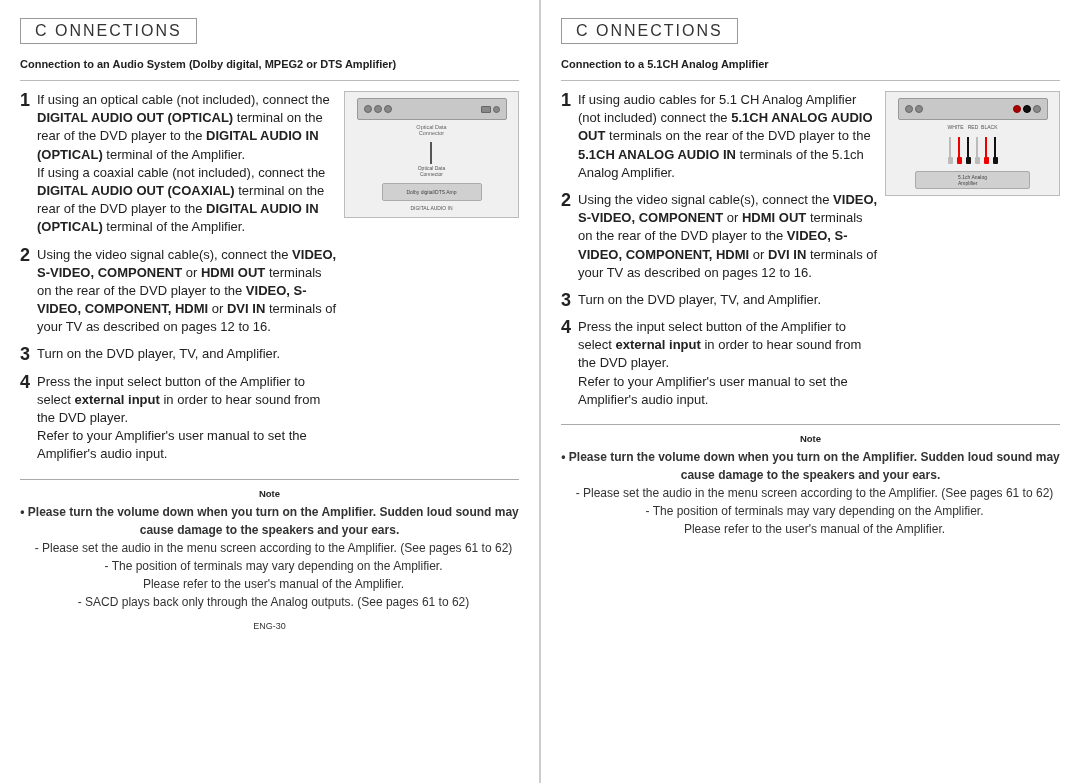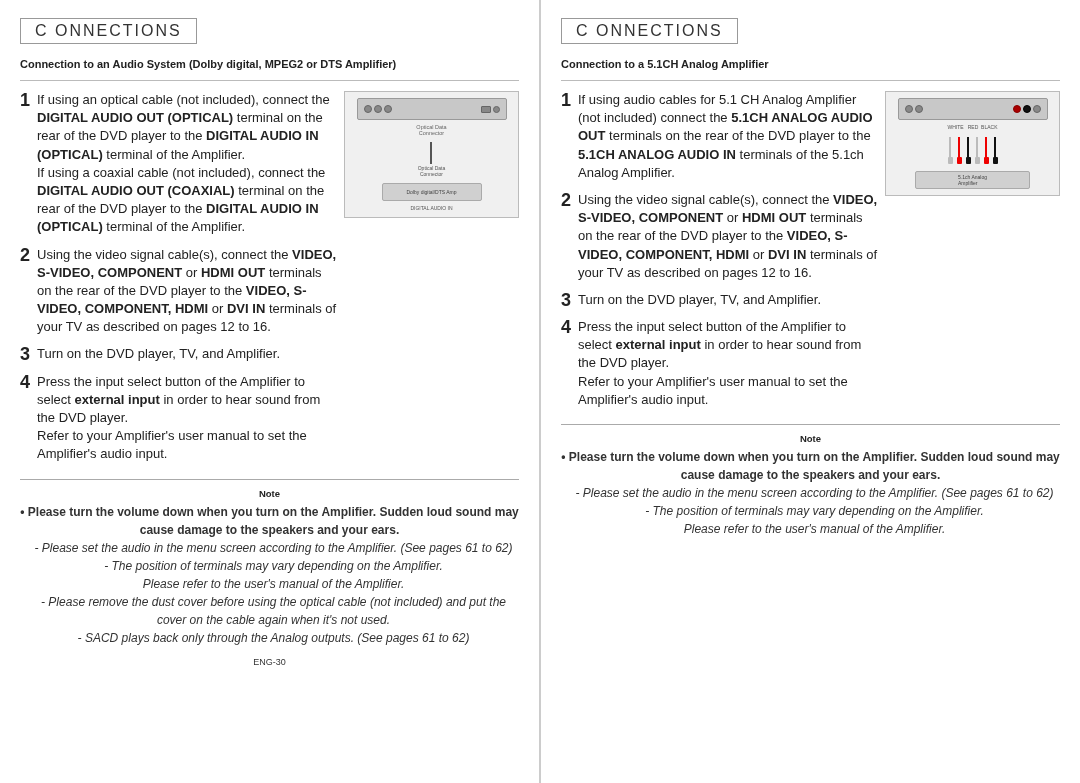--- a/index.html
+++ b/index.html
@@ -63,21 +63,20 @@
       font-size: 12px;
       color: #333;
       line-height: 1.5;
     }
     .note-text .bold-note {
       font-weight: bold;
     }
     .note-text ul {
       list-style: none;
       padding-left: 8px;
-      font-style: italic;
     }
     .note-text ul li::before {
       content: "- ";
     }
     .page-num {
       text-align: center;
       font-size: 9px;
       margin-top: 10px;
       color: #333;
     }
@@ -195,21 +194,20 @@
     </div>
 
     
     <div class="note-section">
       <div class="note-title">Note</div>
       <div class="note-text">
         <p><span class="bold-note">• Please turn the volume down when you turn on the Amplifier. Sudden loud sound may cause damage to the speakers and your ears.</span></p>
         <ul>
           <li>Please set the audio in the menu screen according to the Amplifier. (See pages 61 to 62)</li>
           <li>The position of terminals may vary depending on the Amplifier.<br>Please refer to the user's manual of the Amplifier.</li>
-          <li>Please remove the dust cover before using the optical cable (not included) and put the cover on the cable again when it's not used.</li>
           <li>SACD plays back only through the Analog outputs. (See pages 61 to 62)</li>
         </ul>
       </div>
     </div>
 
     <div class="page-num">ENG-30</div>
   </div>
 
   <div class="right-page" style="position:relative;">
     <div class="connections-header">

